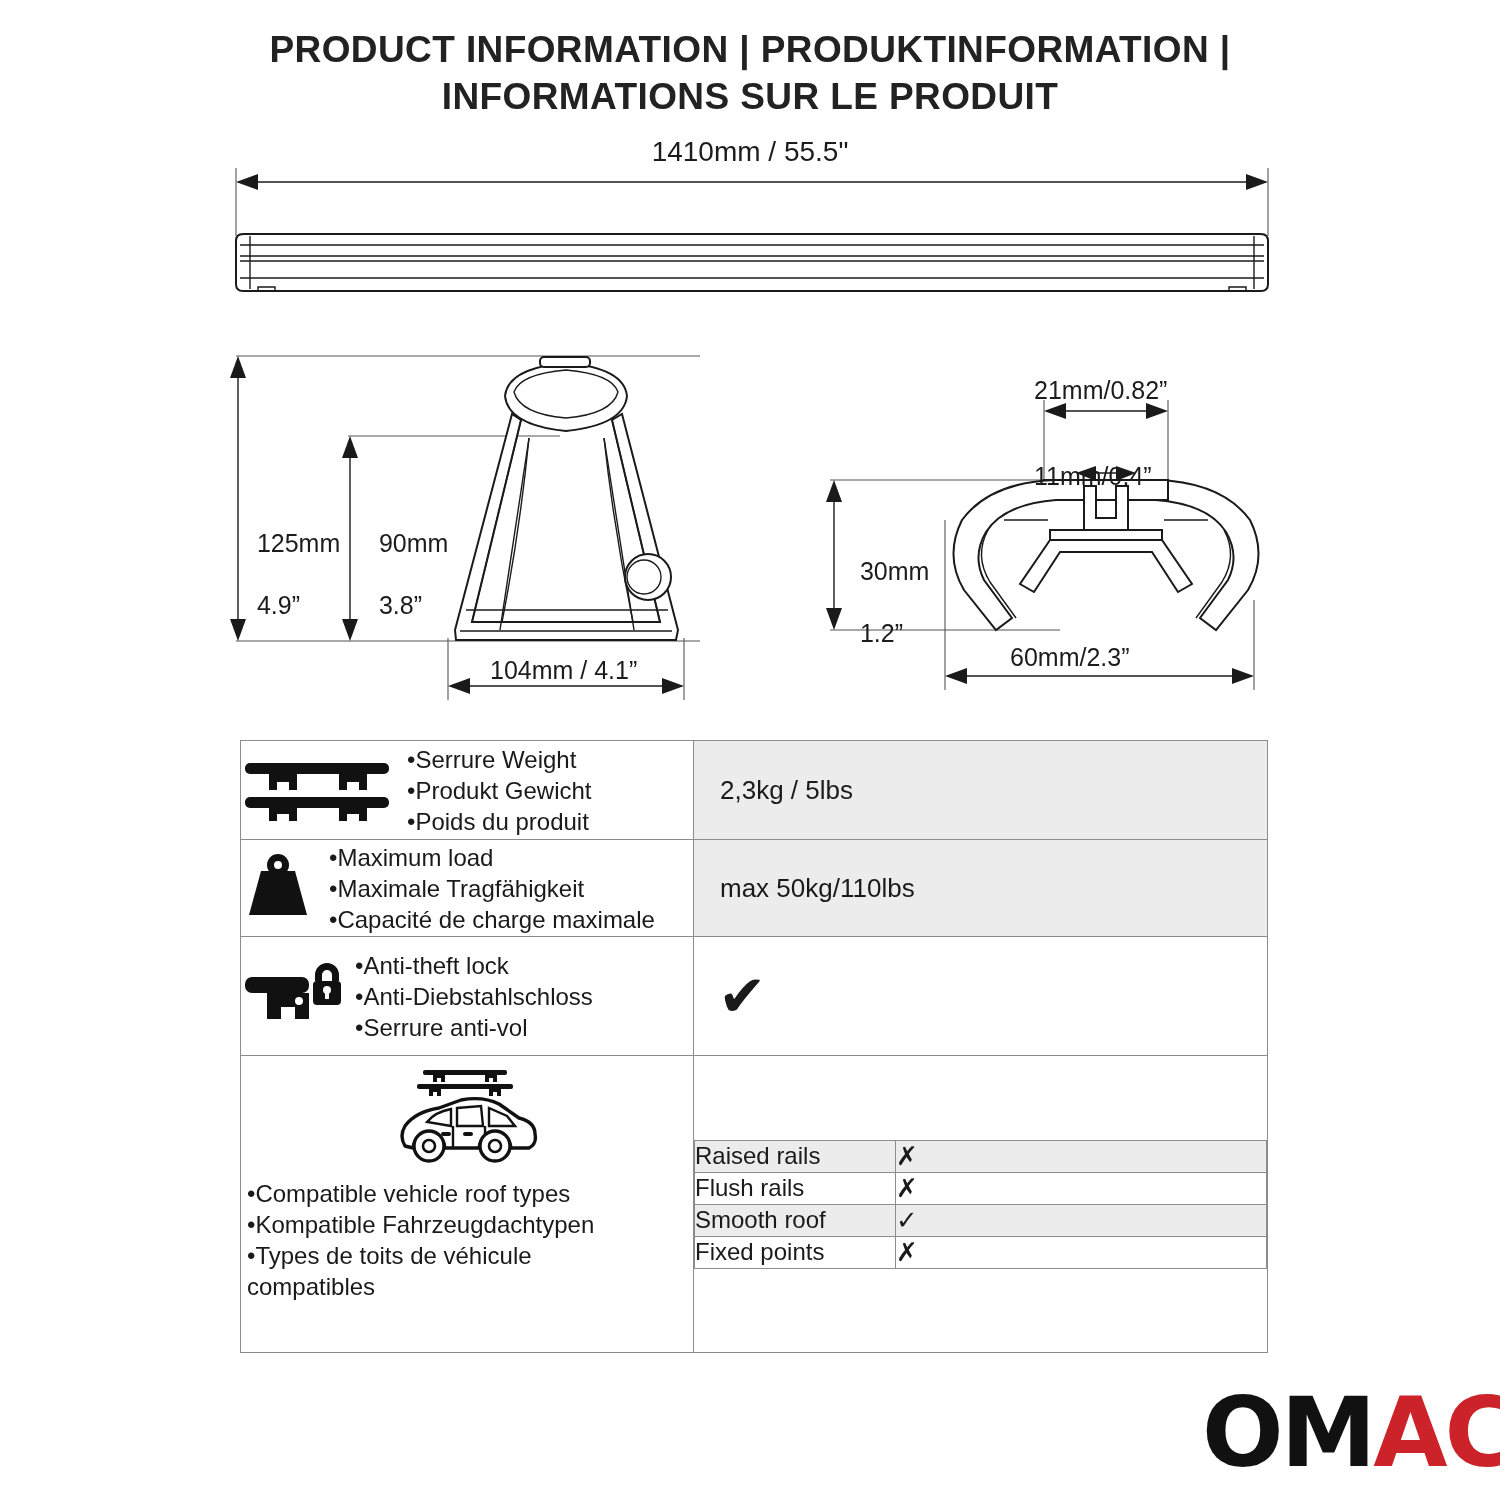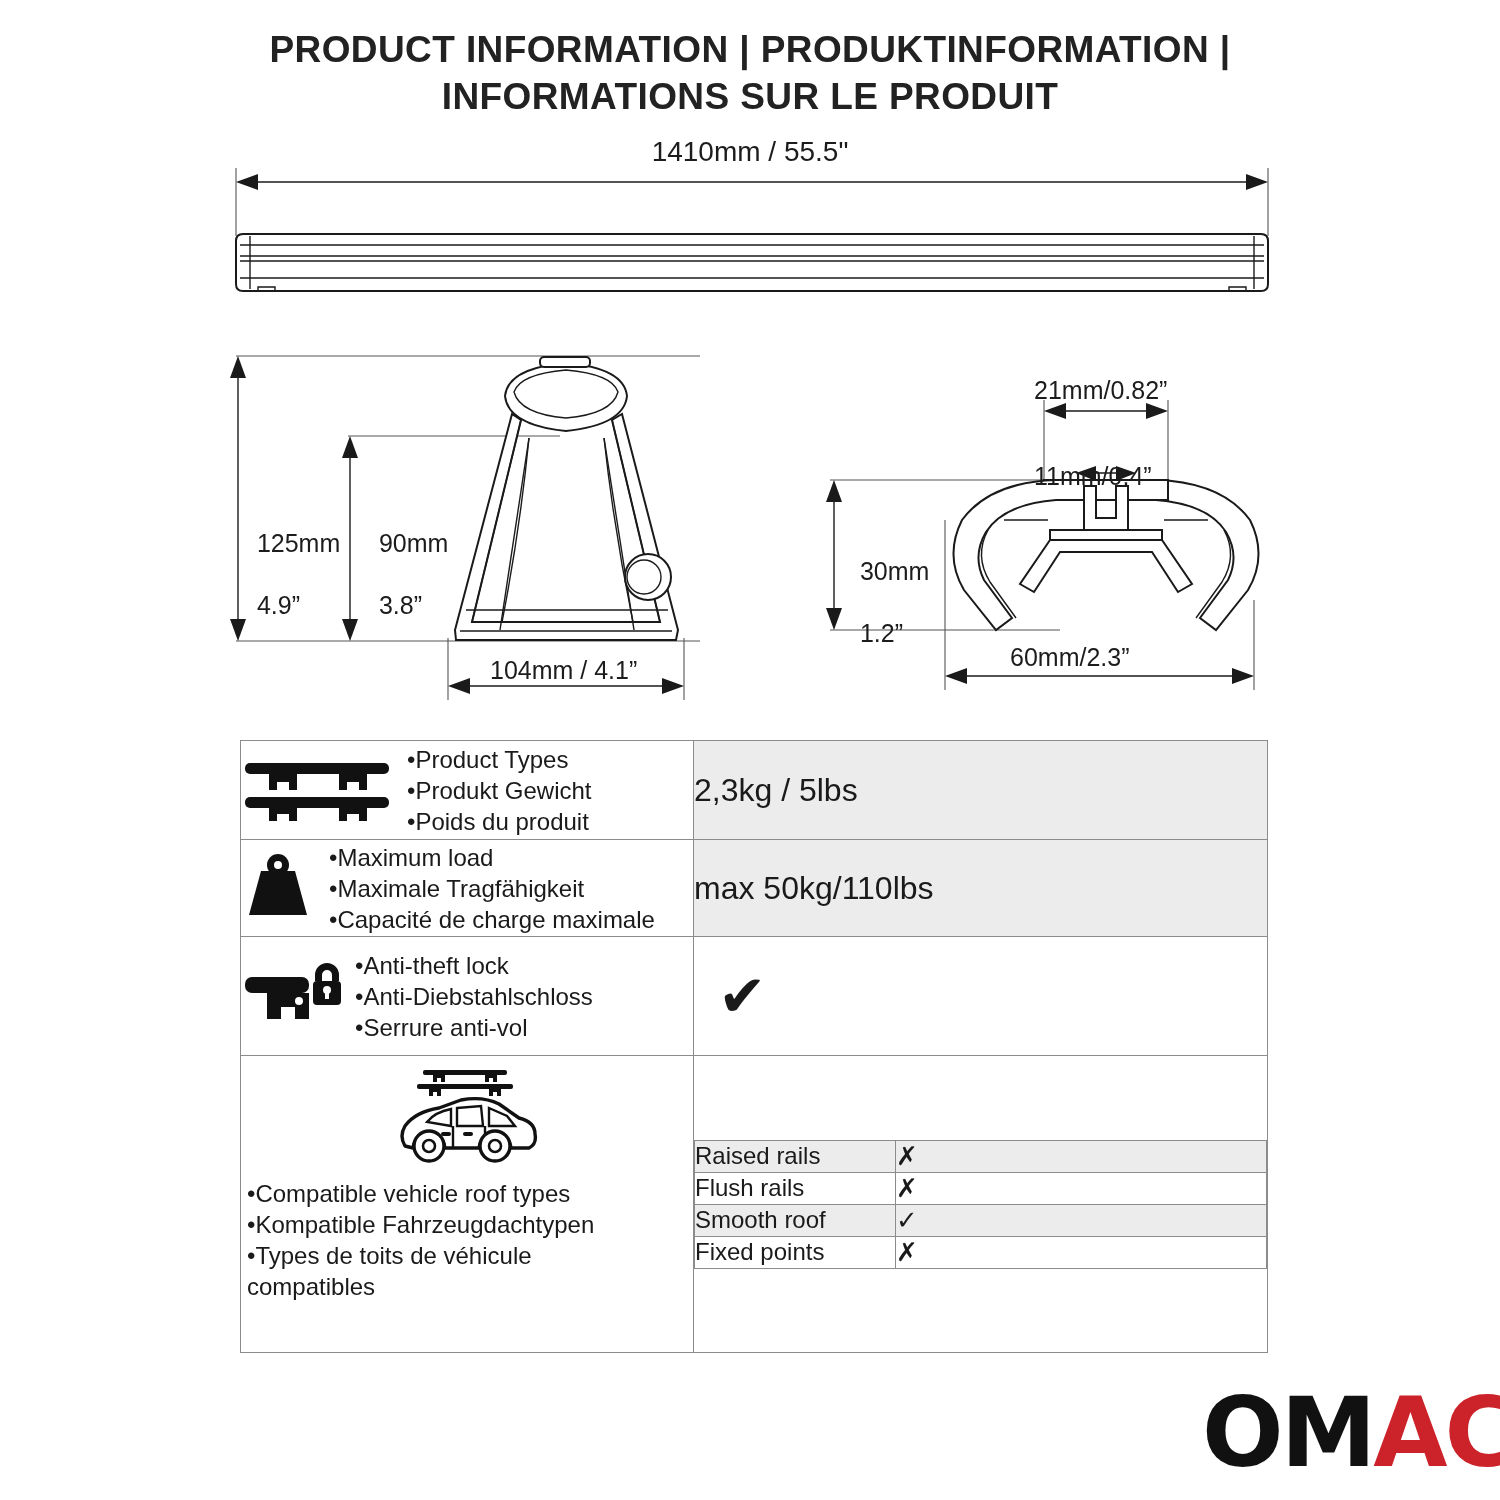--- a/index.html
+++ b/index.html
@@ -32,21 +32,21 @@
   #spec-table{
     left:240px;top:740px;width:1028px;
     border:1.6px solid #8c8c8c;border-collapse:collapse;
     background:#fff;
   }
   #spec-table td{
     border:1.6px solid #8c8c8c;vertical-align:middle;padding:0;
   }
   .shade{background:#ececec;}
   .white{background:#ffffff;}
-  .valtxt{font-size:32px;color:#1a1a1a;}
+  .valtxt{font-size:26px;color:#1a1a1a;padding-left:26px;}
   .leftcell{padding:10px 6px 10px 14px;}
   .bullets{font-size:24px;line-height:31px;white-space:nowrap;}
   .bullets.wrap{white-space:normal;}
   .iconwrap{display:inline-block;vertical-align:middle;}
   .lefttable-flex{display:flex;align-items:center;gap:14px;}
   .bigcheck{font-size:58px;line-height:1;font-weight:bold;padding-left:24px;}
   .subt{width:100%;border-collapse:collapse;}
   .subt td{border:1.6px solid #8c8c8c;}
   .subt td.first{border-left:none;}
   .subt tr:first-child td{border-top:none;}
@@ -203,21 +203,21 @@
             <svg width="152" height="66" viewBox="0 0 152 66">
               <rect x="4" y="8" width="144" height="11" rx="5" fill="#111"></rect>
               <path d="M28,19 h28 v16 h-8 v-8 h-12 v8 h-8 z" fill="#111"></path>
               <path d="M98,19 h28 v16 h-8 v-8 h-12 v8 h-8 z" fill="#111"></path>
               <rect x="4" y="42" width="144" height="11" rx="5" fill="#111"></rect>
               <path d="M28,53 h28 v13 h-8 v-7 h-12 v7 h-8 z" fill="#111"></path>
               <path d="M98,53 h28 v13 h-8 v-7 h-12 v7 h-8 z" fill="#111"></path>
             </svg>
           </span>
           <span class="bullets">
-            <span>•Product Types</span><br>
+            <span>•Serrure Weight</span><br>
             <span>•Produkt Gewicht</span><br>
             <span>•Poids du produit</span>
           </span>
         </div>
       </td>
       <td class="shade">
         <div class="valtxt">2,3kg / 5lbs</div>
       </td>
     </tr>
 

